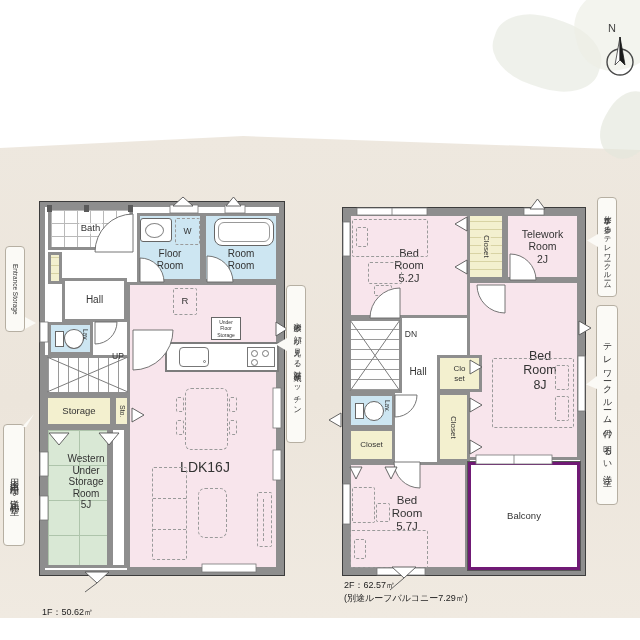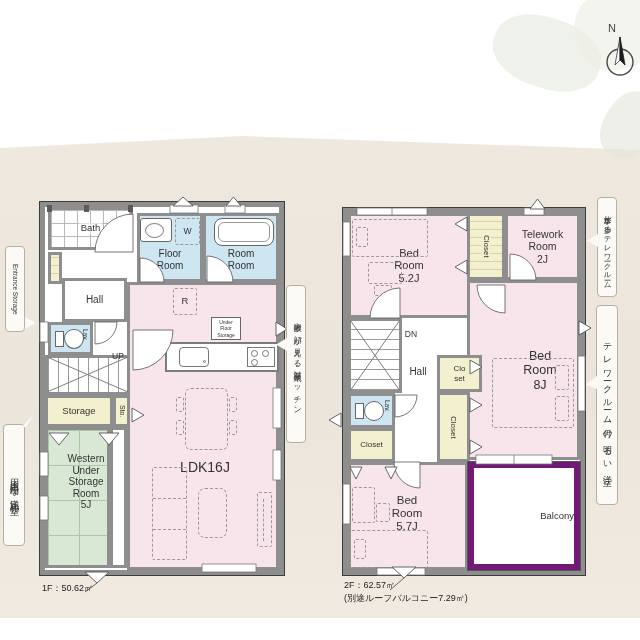--- a/index.html
+++ b/index.html
@@ -16,21 +16,21 @@
   .room{border:3px solid #8e8e8e;display:flex;align-items:center;justify-content:center;
         text-align:center;overflow:visible;position:absolute;box-sizing:border-box;}
   .pink{background:#f8e5ec;} .blue{background:#cde6f2;}
   .cream{background:#f3f0cf;} .white{background:#fff;}
   .shelves{background-image:repeating-linear-gradient(0deg,transparent 0 7px,#d8d3a4 7px 8px);background-color:#f3f0cf;}
   .tile{background-color:#fff;background-image:linear-gradient(#b9b9b9 1px,transparent 1px),linear-gradient(90deg,#b9b9b9 1px,transparent 1px);background-size:13px 13px;}
   .tile-s{background-size:9px 9px;}
   .tatami{background-color:#d9e8d5;background-image:linear-gradient(#aec4ab 1px,transparent 1px),linear-gradient(90deg,#aec4ab 1px,transparent 1px);background-size:31px 35px;}
   .treads{background-color:#fff;background-image:repeating-linear-gradient(90deg,#9a9a9a 0 1px,transparent 1px 10px);}
   .treads-h{background-color:#fff;background-image:repeating-linear-gradient(0deg,#9a9a9a 0 1px,transparent 1px 10px);}
-  .thin{border:6px solid #701a75;outline:1px solid #555;justify-content:flex-end;}
+  .thin{border:3px solid #701a75;outline:1px solid #555;}
   
   .lbl{color:#333;line-height:1.15;font-size:10px;}
   .lines span{display:block;}
   .vtext{writing-mode:vertical-rl;text-orientation:mixed;}
   .dash{position:absolute;box-sizing:border-box;border:1px dashed #9a9a9a;border-radius:2px;background:transparent;}
   .solidbox{position:absolute;box-sizing:border-box;border:1px solid #666;background:#fff;}
   svg.ovl{position:absolute;overflow:visible;}
   .bubble{background:#fbfaf6;border:1px solid #b6afa2;border-radius:4px;
           display:flex;align-items:center;justify-content:center;color:#333;}
   .ptr{background:#fbfaf6;}
@@ -324,17 +324,17 @@
 <div class="abs bubble vtext" style="left:597px;top:197px;width:20px;height:100px;font-size:7.5px;letter-spacing:0.5px;">
   <span>仕事が捗るテレワークルーム</span>
 </div>
 <div class="abs ptr" style="left:587px;top:234px;width:11px;height:13px;clip-path:polygon(100% 0,0 50%,100% 100%);"></div>
 
 <div class="abs bubble vtext" style="left:596px;top:305px;width:22px;height:200px;font-size:9px;letter-spacing:3px;">
   <span>テレワークルーム付の明るい洋室</span>
 </div>
 <div class="abs ptr" style="left:586px;top:376px;width:11px;height:13px;clip-path:polygon(100% 0,0 65%,100% 100%);"></div>
 
-<div class="abs arealbl" style="left:42px;top:582px;">1F：50.62㎡</div>
+<div class="abs arealbl" style="left:42px;top:606px;">1F：50.62㎡</div>
 <div class="abs arealbl" style="left:344px;top:579px;">
   <div>2F：62.57㎡</div>
   <div>(別途ルーフバルコニー7.29㎡)</div>
 </div>
 
 </body></html>

